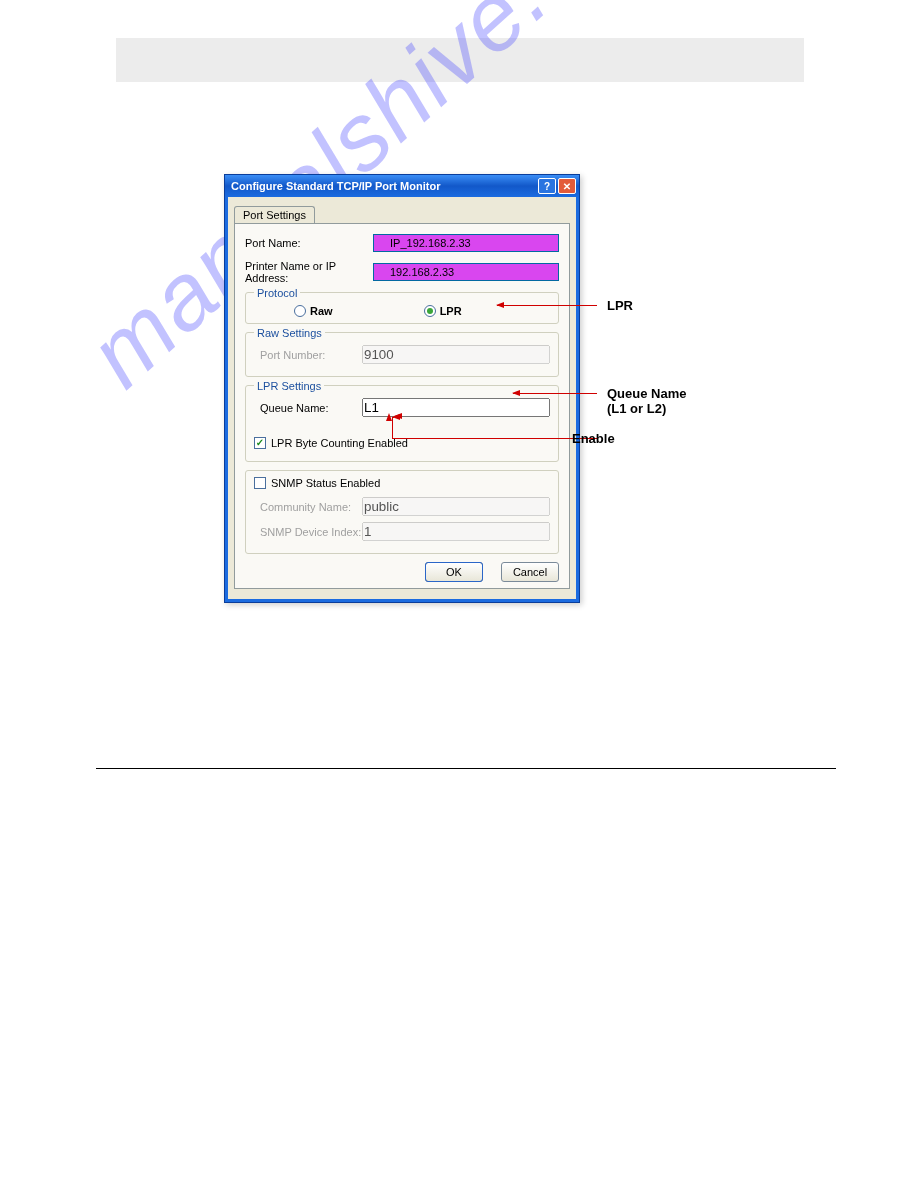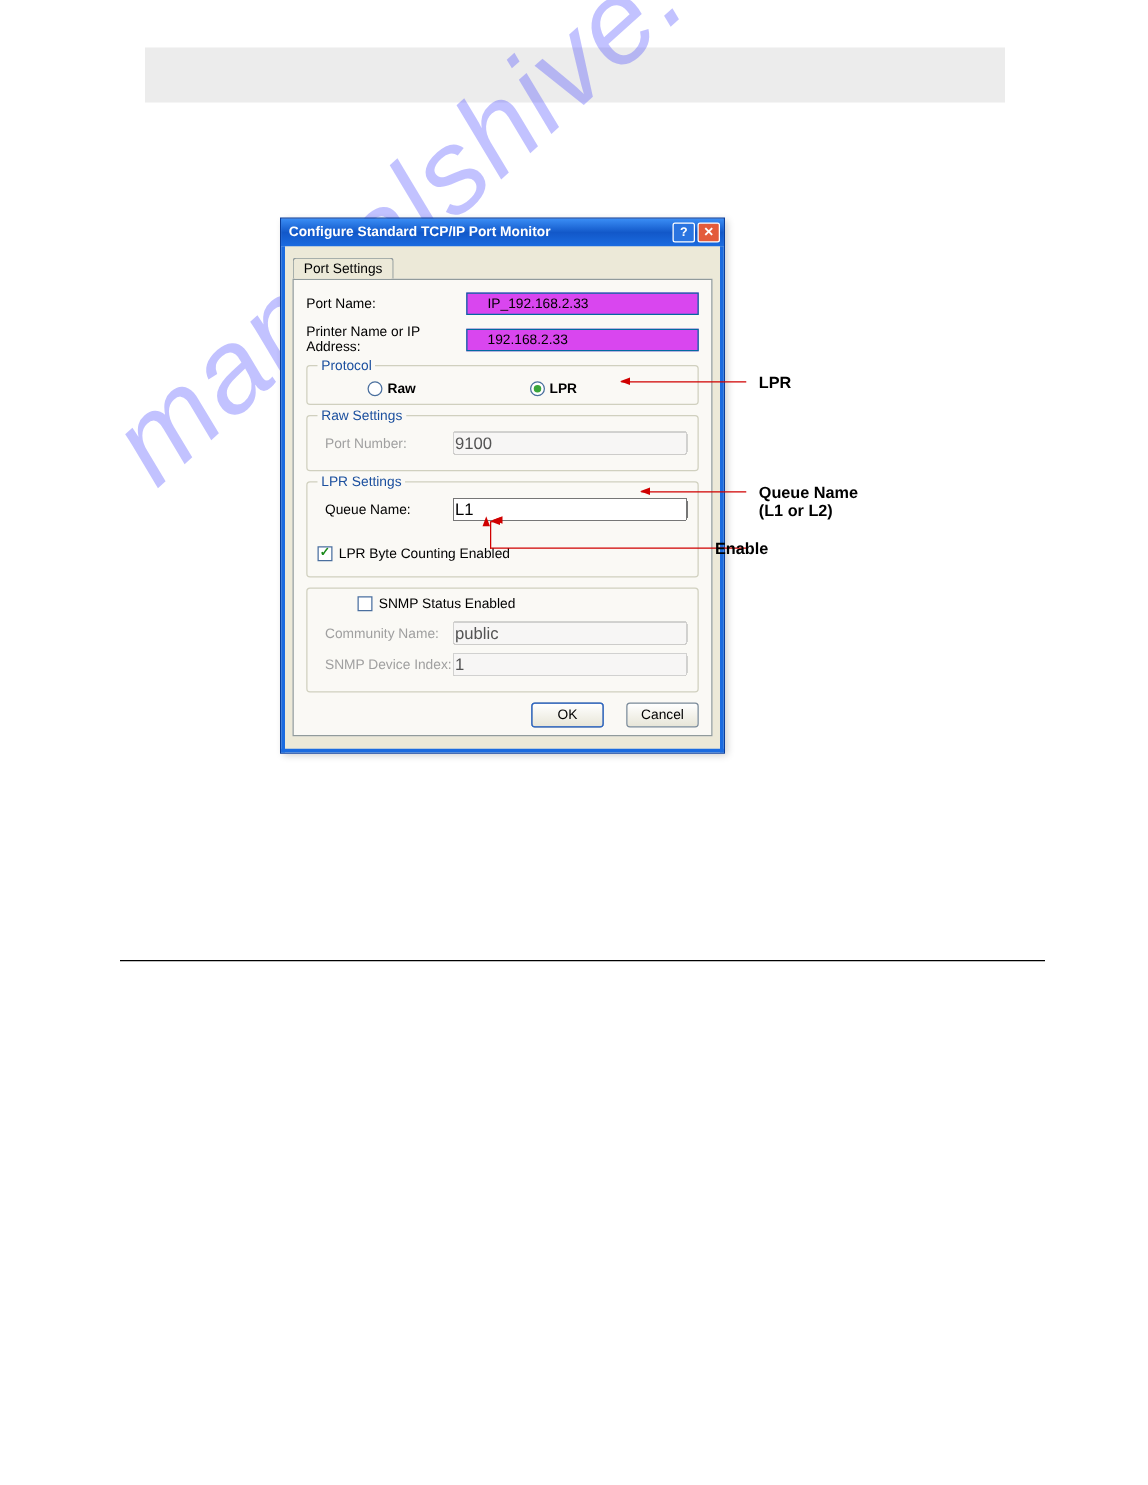--- a/index.html
+++ b/index.html
@@ -315,21 +315,21 @@
           </div>
           <div class="check-row">
             <span class="checkbox checked"></span>
             <span>LPR Byte Counting Enabled</span>
           </div>
         </div>
       </div>
 
       <div class="fieldset">
         <div class="fieldset-body" style="margin-top:0;">
-          <div class="check-row" style="margin-bottom:8px;margin-left:32px;">
+          <div class="check-row" style="margin-bottom:8px;">
             <span class="checkbox"></span>
             <span>SNMP Status Enabled</span>
           </div>
           <div class="sub-row">
             <span class="sub-label">Community Name:</span>
             <input class="textfield" type="text" disabled="" value="public" style="">
           </div>
           <div class="sub-row">
             <span class="sub-label">SNMP Device Index:</span>
             <input class="textfield" type="text" disabled="" value="1" style="">

